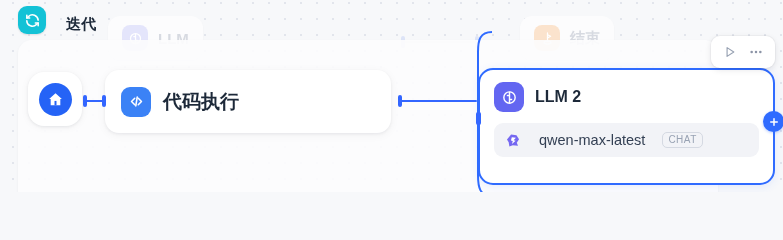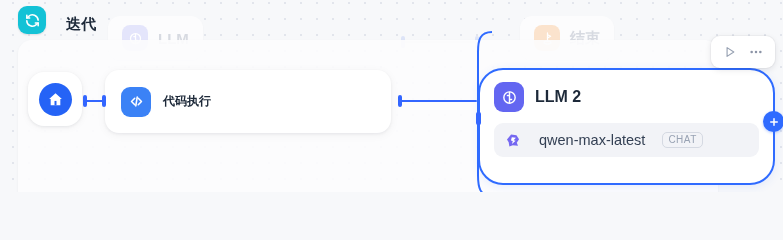--- a/index.html
+++ b/index.html
@@ -175,36 +175,36 @@
     gap: 12px;
     box-sizing: border-box;
   }
   .node-icon {
     width: 30px; height: 30px;
     border-radius: 9px;
     display: flex; align-items: center; justify-content: center;
     flex: none;
   }
   .node-title {
-    font-size: 12px;
+    font-size: 19px;
     font-weight: 700;
     color: #1d2939;
     white-space: nowrap;
   }
 
   
   #llm2-node {
     position: absolute;
     left: 478px;
     top: 68px;
     width: 297px;
     height: 117px;
     background: #ffffff;
     border: 2px solid #2f6bff;
-    border-radius: 25px;
+    border-radius: 15px;
     box-sizing: border-box;
     padding: 11px 14px;
     box-shadow: 0 2px 10px rgba(47,107,255,0.10);
     z-index: 10;
   }
   #llm2-header {
     display: flex;
     align-items: center;
     gap: 11px;
     height: 32px;

